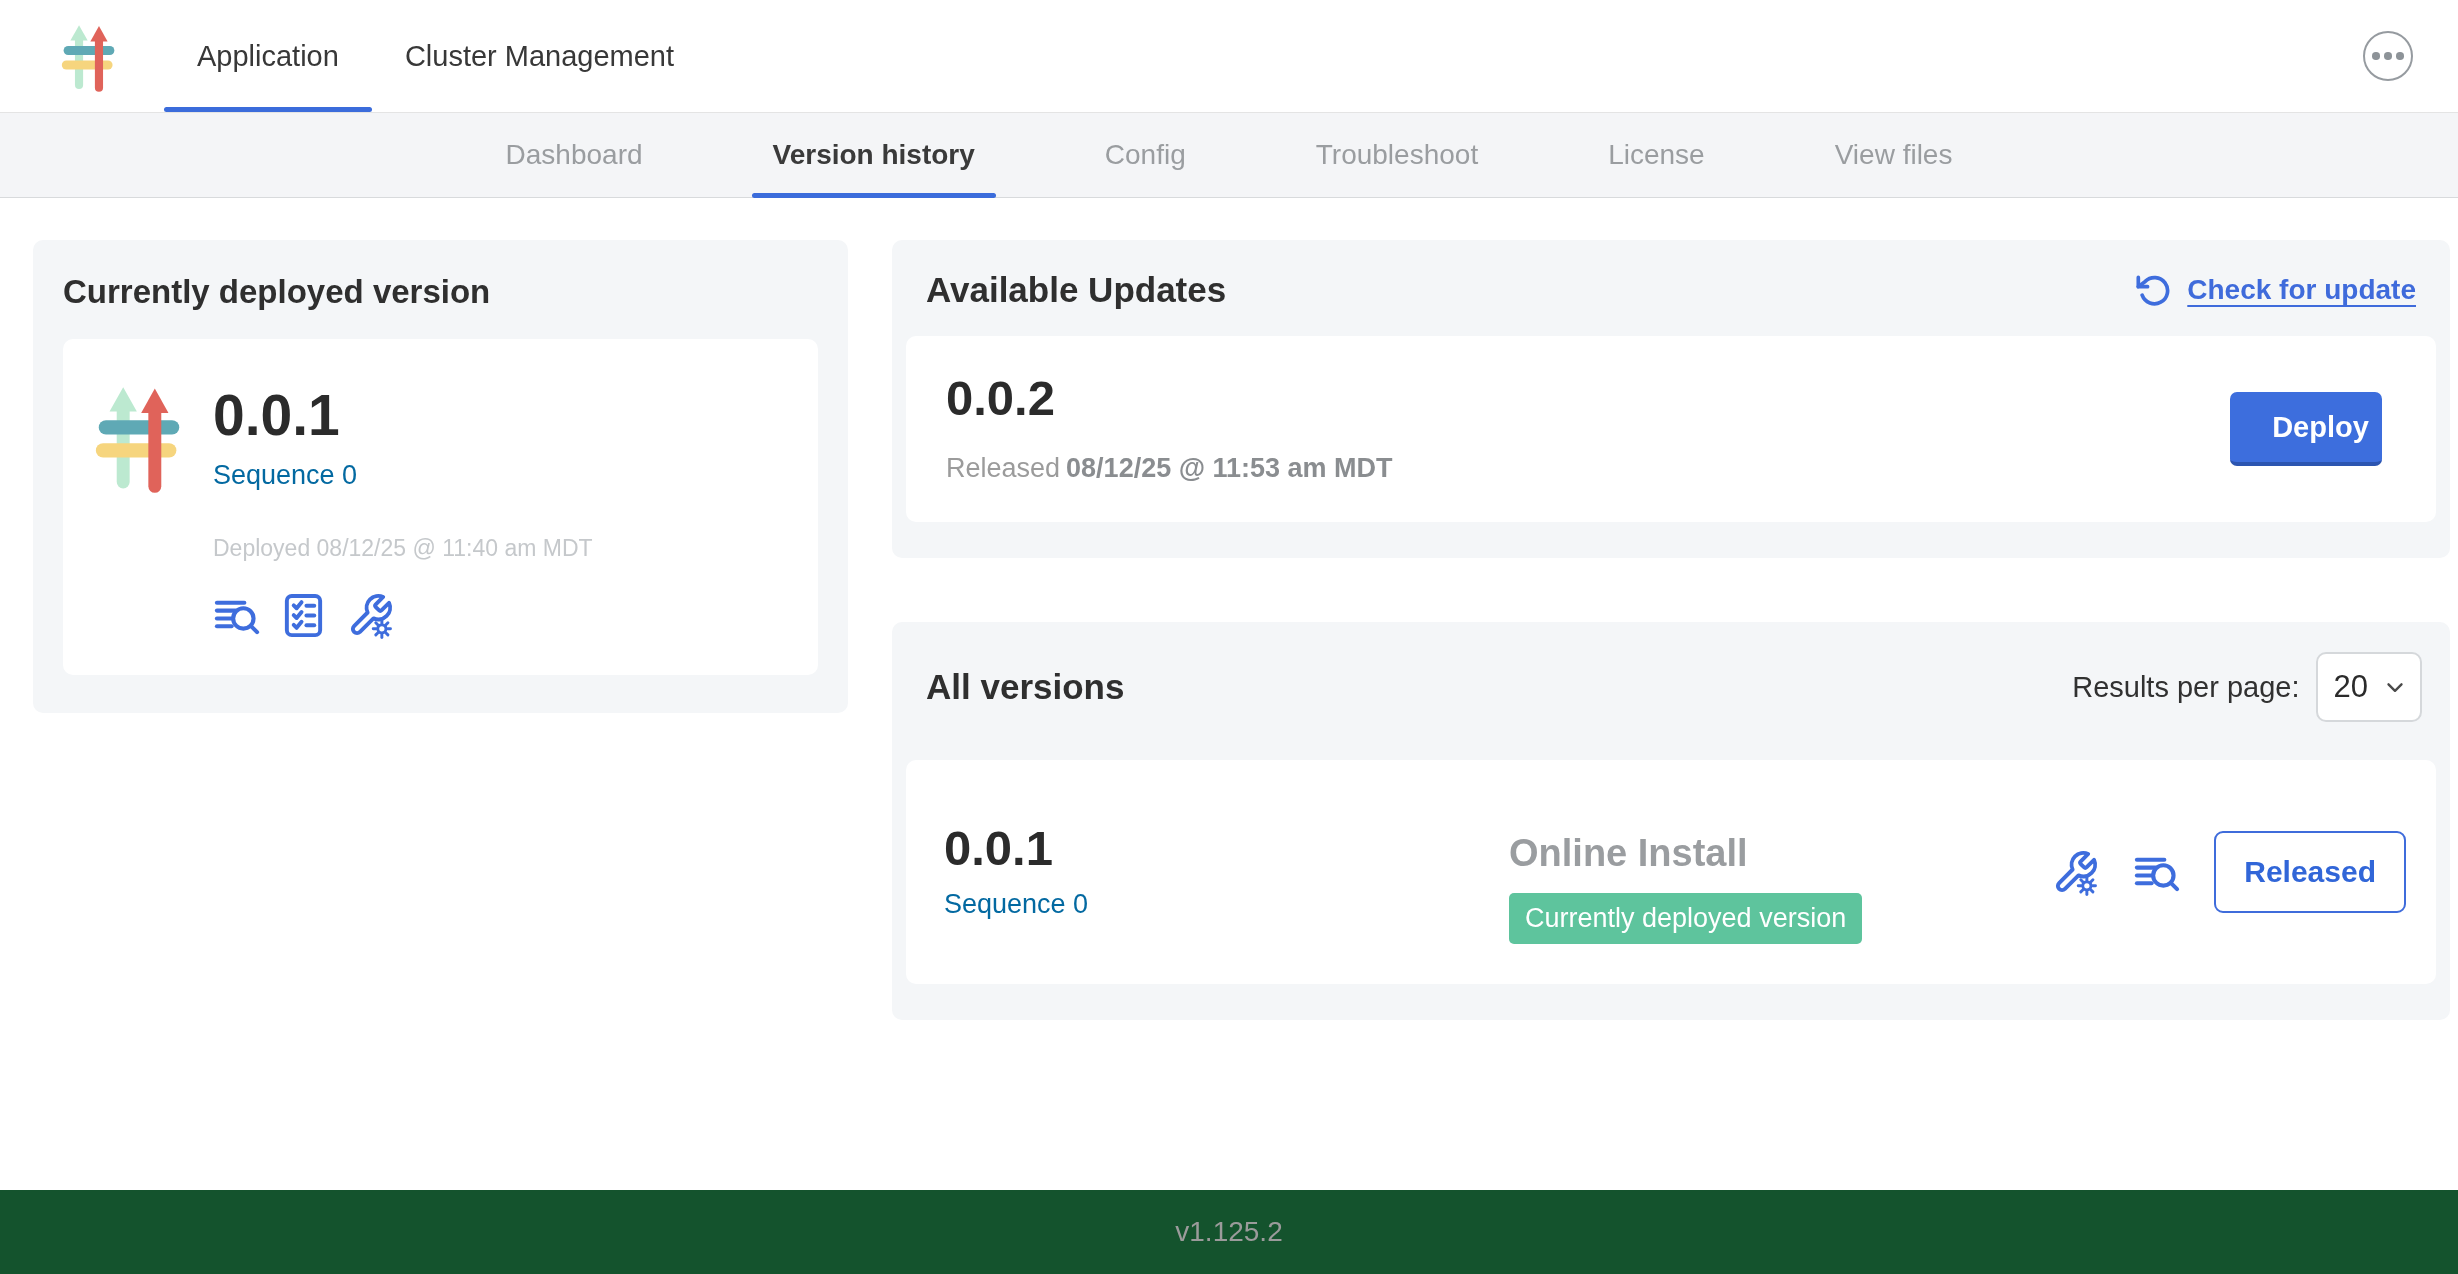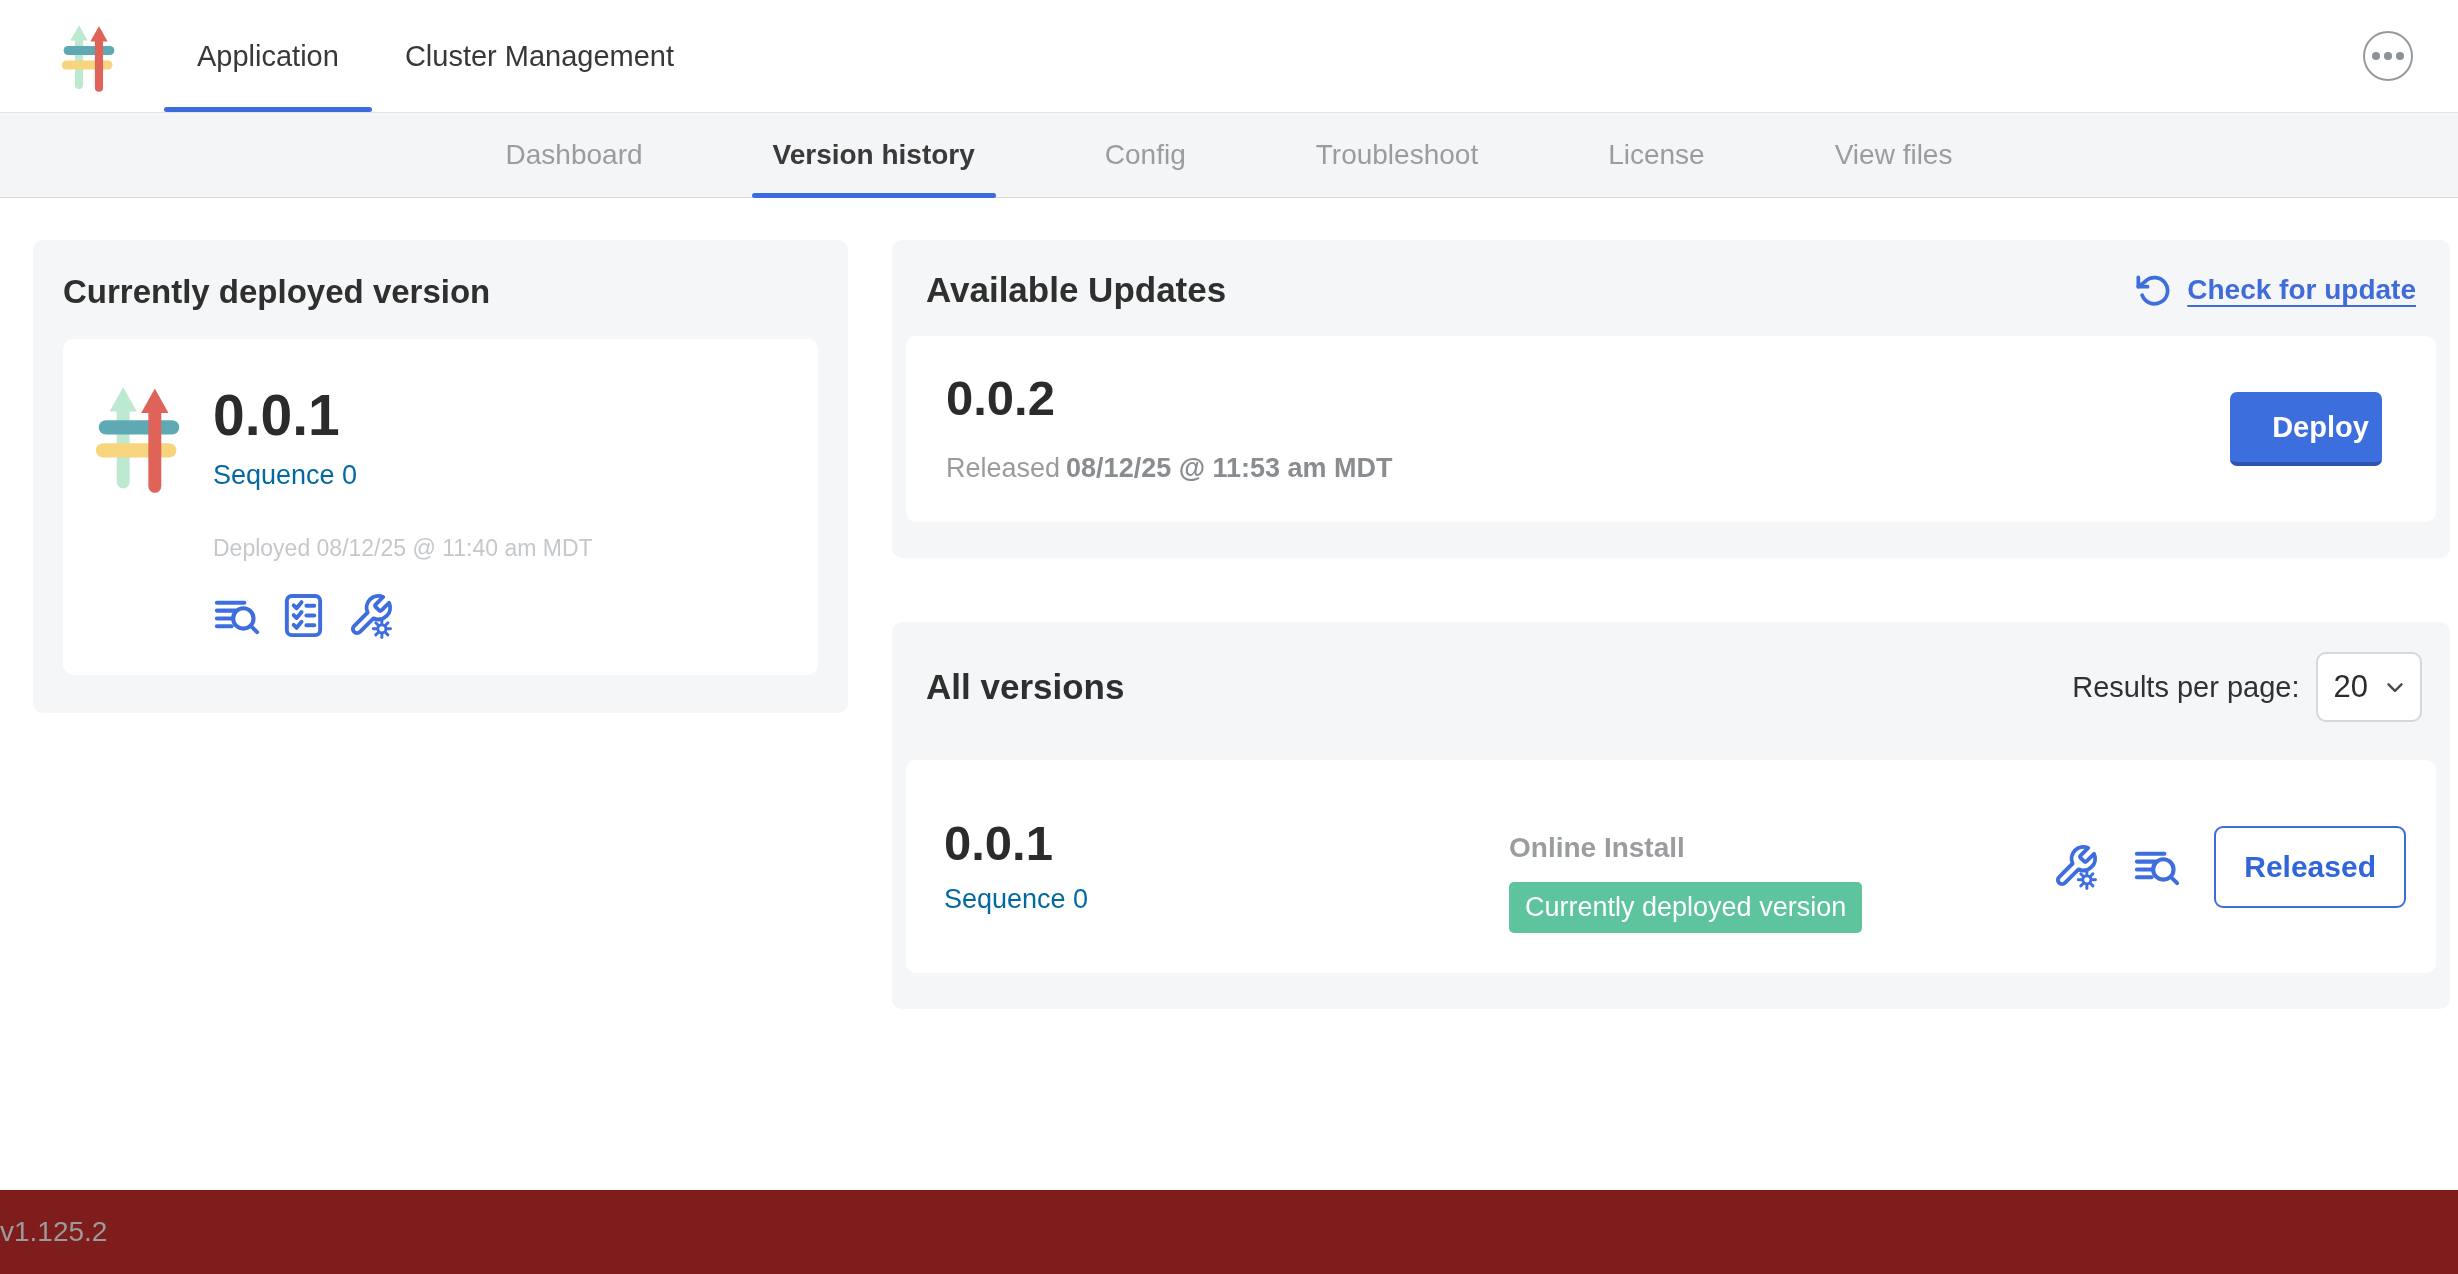--- a/index.html
+++ b/index.html
@@ -106,37 +106,37 @@
     display: flex; align-items: center; gap: 14px;
     background: #fff; border: 2px solid #d5d8db; border-radius: 10px;
     height: 70px; padding: 0 12px 0 16px;
     font-size: 31px; color: #2b2b2b; cursor: pointer;
   }
   .chev { width: 26px; height: 26px; display: inline-flex; }
 
   .versions-head { margin-bottom: 38px; }
   .version-row { display: flex; align-items: center; padding: 40px 30px 40px 38px; min-height: 192px; }
   .vr-left { width: 565px; flex: none; }
-  .install-type { font-size: 28px; font-weight: 700; color: #9a9da0; margin-top: 32px; }
+  .install-type { font-size: 38px; font-weight: 700; color: #9a9da0; margin-top: 32px; }
   .badge {
     display: inline-block; margin-top: 18px;
     background: #5ec49d; color: #fff; font-size: 27px;
     padding: 10px 16px; border-radius: 5px; white-space: nowrap;
   }
   .vr-actions { margin-left: auto; display: flex; align-items: center; gap: 34px; }
   .redeploy-btn {
     min-width: 178px; height: 82px;
     background: #fff; border: 2.5px solid #3f6cdb; border-radius: 9px;
     color: #3166d8; font-size: 30px; font-weight: 700;
     font-family: inherit; cursor: pointer; padding: 0 28px;
   }
 
   footer {
-    height: 84px; flex: none; background: #7f1d1d;
-    display: flex; align-items: center; 
+    height: 84px; flex: none; background: #14532d;
+    display: flex; align-items: center; justify-content: center;
     font-size: 28px; color: #9b9b9b;
   }
 
   .ic { fill: none; stroke: #3e6ddd; stroke-linecap: round; stroke-linejoin: round; }
 </style>
 </head>
 <body>
 
 <header class="topbar">
   <div class="logo-sm">

